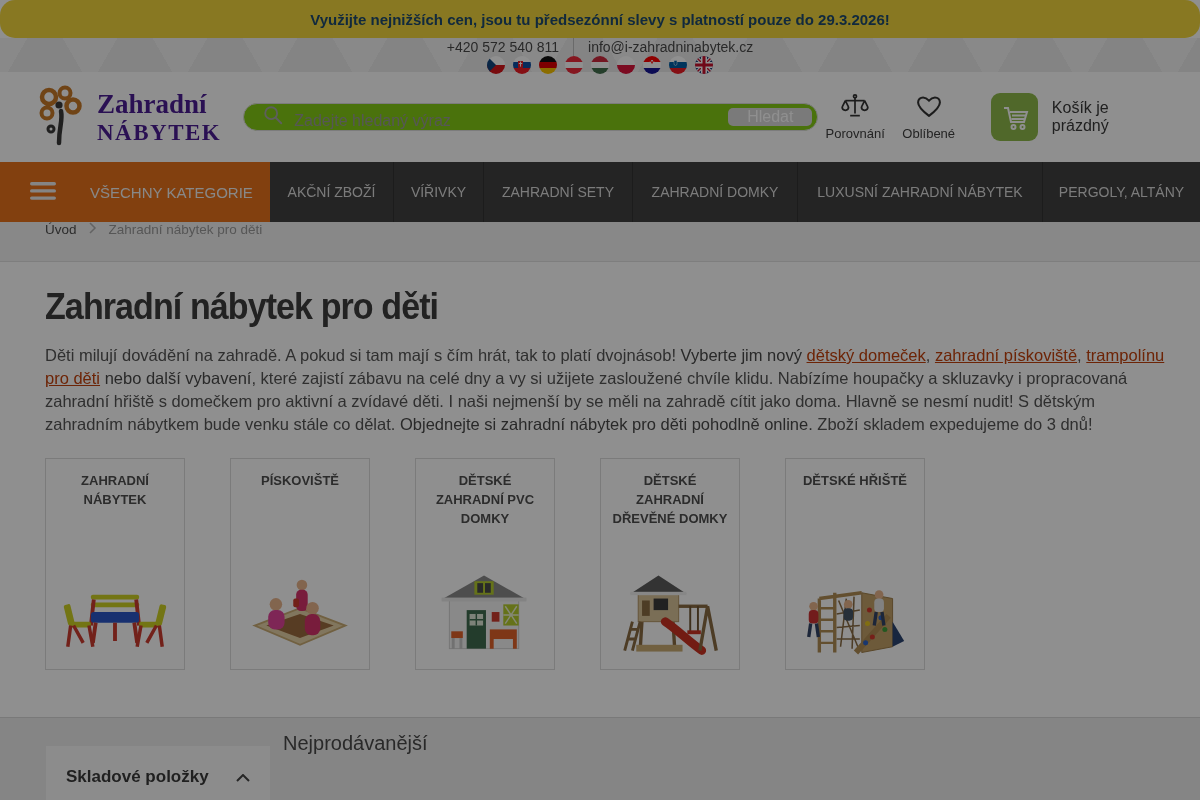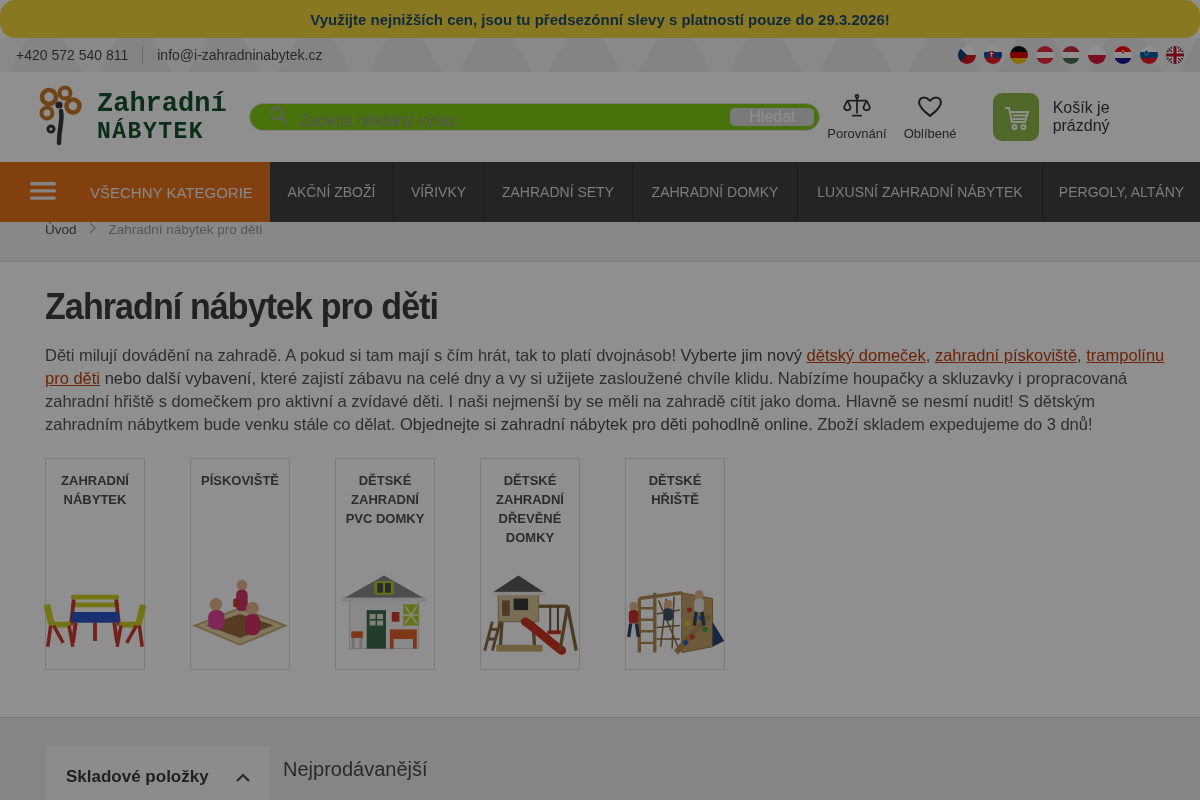--- a/index.html
+++ b/index.html
@@ -12,31 +12,31 @@
 
   
   .banner { height:38px; background:#f2d73e; display:flex; align-items:center; justify-content:center;border-radius:15px; }
   .banner span { color:#1f4a6e; font-weight:bold; font-size:15px; }
 
   
   .topbar { height:34px; background:#ececec; display:flex; align-items:center; justify-content:space-between;
             padding:0 16px 0 16px;
             background-image:linear-gradient(120deg, rgba(255,255,255,.45) 25%, transparent 25%),
                              linear-gradient(240deg, rgba(255,255,255,.45) 25%, transparent 25%);
-            background-size:90px 34px; }
+            background-size:90px 34px;flex-direction:column; }
   .contact { display:flex; align-items:center; gap:14px; font-size:14px; color:#4a4a4a; }
   .contact .vdiv { width:1px; height:18px; background:#bdbdbd; }
   .flags { display:flex; align-items:center; gap:8px; }
   .flag { width:18px; height:18px; border-radius:50%; overflow:hidden; display:inline-block; }
   .flag svg { display:block; }
 
   
   .header { height:90px; background:#fff; display:flex; align-items:center; padding:0 34px; }
   .logo { display:flex; align-items:center; gap:9px; cursor:pointer; }
-  .logo-text { font-family:Liberation Mono, monospace; color:#14532d; line-height:1; }
+  .logo-text { font-family:Liberation Serif, serif; color:#4c1d95; line-height:1; }
   .logo-line1 { font-size:27px; font-weight:bold; }
   .logo-line2 { font-size:23px; font-weight:bold; letter-spacing:1.5px; margin-top:3px; }
   .search { position:relative; margin-left:22px; width:592px; height:28px; border:1px solid #ddd;
             border-radius:22px; background:#84cc16; display:flex; align-items:flex-end; padding-left:18px; }
   .search input { border:none; outline:none; flex:1; font-size:16px; color:#444; margin-left:10px;
                   font-family:"Liberation Sans", sans-serif; background:transparent; }
   .search input::placeholder { color:#9a9a9a; }
   .search-btn { position:absolute; right:5px; top:4px; bottom:4px; width:84px; border:none; border-radius:5px;
                 background:#d9d9d9; color:#fff; font-size:16px; cursor:pointer;
                 font-family:"Liberation Sans", sans-serif; }
@@ -69,33 +69,33 @@
 
   
   .main { padding:0 32px 0 45px; }
   h1 { margin-top:24px; font-size:37px; color:#3d3d3d; letter-spacing:-1px;
        transform:scaleX(.92); transform-origin:left; white-space:nowrap; }
   .intro { margin-top:16px; font-size:16.5px; line-height:23px; color:#555; max-width:1122px; }
   .intro .b { font-weight:normal; color:#4a4a4a; }
   .intro a.lnk { color:#c2410c; text-decoration:underline; cursor:pointer; font-weight:normal; }
 
   .cats { display:flex; gap:45px; margin-top:22px; }
-  .cat-card { width:100px; height:212px; background:#fff; border:1px solid #dcdcdc; padding:12px 7px 8px;
+  .cat-card { width:140px; height:212px; background:#fff; border:1px solid #dcdcdc; padding:12px 7px 8px;
               display:flex; flex-direction:column; align-items:center; cursor:pointer; }
   .cat-title { font-size:13px; font-weight:bold; color:#4f4f4f; text-align:center; line-height:19px; }
   .cat-img { margin-top:auto; width:106px; height:96px; }
 
   
   .section { margin-top:47px; border-top:1px solid #d8d8d8; background:#ededed; height:91px;
              padding:0 32px 0 46px; display:flex; gap:13px; }
   .filter-box { flex:0 0 224px; margin-top:28px; background:#fafafa; padding:21px 20px 0; height:63px; }
   .filter-head { display:flex; align-items:center; justify-content:space-between; cursor:pointer; }
   .filter-title { font-size:17px; font-weight:bold; color:#3a3a3a; }
   .best { flex:1; }
-  .best-title { margin-top:40px; font-size:20px; color:#4a4a4a; }
+  .best-title { margin-top:14px; font-size:20px; color:#4a4a4a; }
 </style>
 </head>
 <body>
 
 <div class="page">
 
   <div class="banner">
     <span>Využijte nejnižších cen, jsou tu předsezónní slevy s platností pouze do 29.3.2026!</span>
   </div>
 

